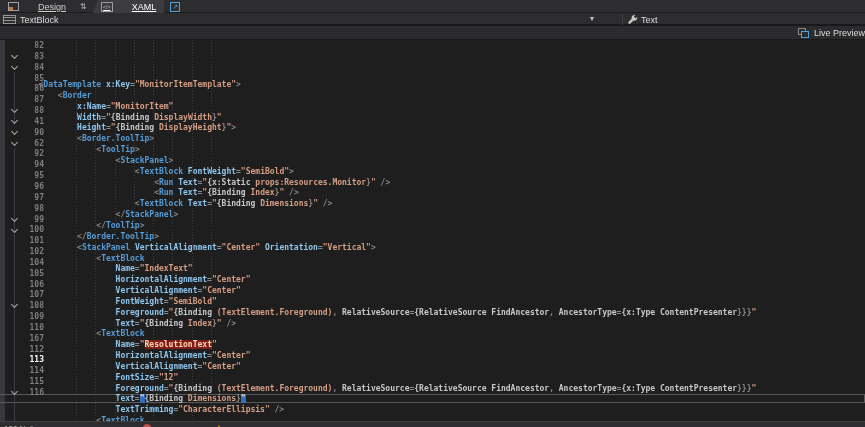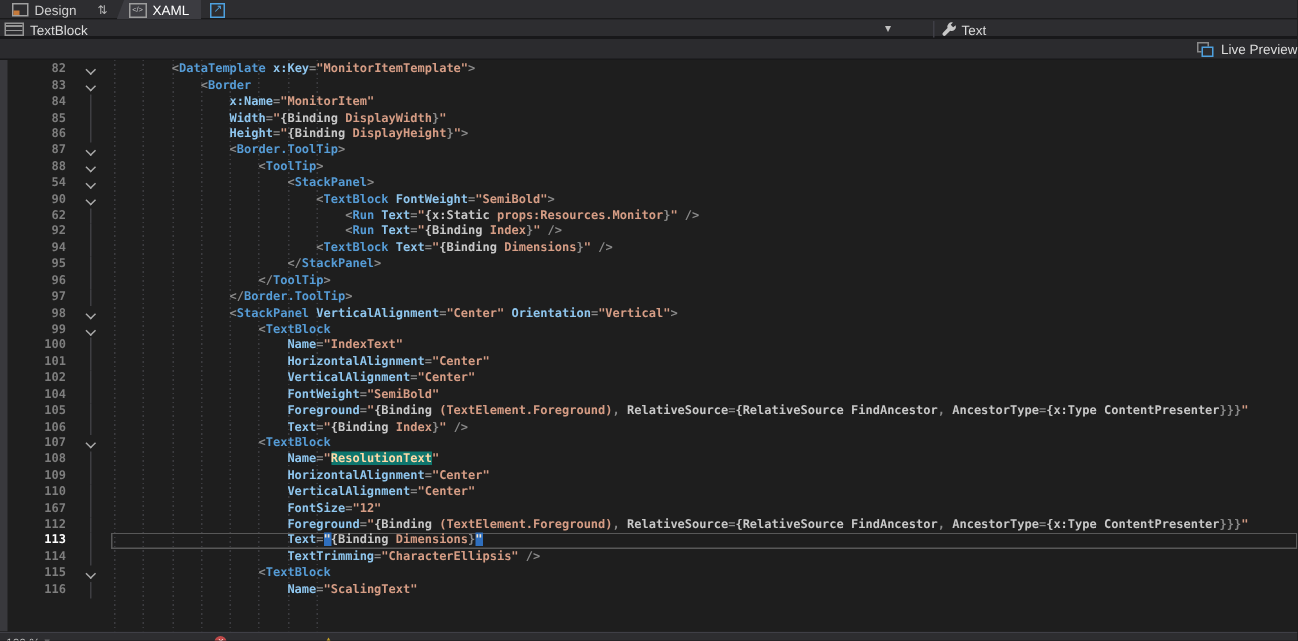--- a/index.html
+++ b/index.html
@@ -4,21 +4,21 @@
 <style>
   html,body{margin:0;padding:0;}
   body{
     width:865px;height:427px;overflow:hidden;background:#1E1E1E;
     font-family:"Liberation Sans",sans-serif;-webkit-font-smoothing:antialiased;
     position:relative;
   }
   
   .tabbar{height:13px;background:#2D2D30;display:flex;align-items:center;
     font-size:9px;color:#CFCFCF;box-shadow:inset 0 -1px 0 #1A1A1B;}
-  .tab{display:flex;align-items:center;gap:4px;height:13px;padding:0 8px;cursor:default;}
+  .tab{display:flex;align-items:center;gap:19px;height:13px;padding:0 8px;cursor:default;text-decoration:underline;}
   .tab.active{background:#3C3C41;color:#FFFFFF;clip-path:polygon(5px 0,100% 0,100% 100%,0 100%);}
   .swap{padding:0 6px;color:#B8B8B8;font-size:8px;line-height:13px;}
   .ds-icon{display:inline-block;width:9px;height:7px;border:1px solid #A0A0A0;position:relative;box-sizing:content-box;}
   .ds-icon::after{content:"";position:absolute;left:0;bottom:0;width:4px;height:3px;background:#C4793B;}
   .xm-icon{display:inline-block;min-width:8px;height:8px;border:1px solid #9C9C9C;font-size:5px;line-height:8px;color:#C8C8C8;text-align:center;padding:0 1px;}
   .po-icon{display:inline-block;width:8px;height:8px;border:1px solid #4EA1DF;color:#4EA1DF;font-size:7px;line-height:8px;text-align:center;margin-left:6px;}
   
   .navbar{height:13px;background:#2D2D30;display:flex;align-items:center;
     font-size:9px;color:#DCDCDC;box-shadow:inset 0 -2px 0 #18181A;position:relative;}
   .nav-left{flex:0 0 622px;display:flex;align-items:center;position:relative;height:13px;}
@@ -33,36 +33,36 @@
   .lp-icon{position:relative;display:inline-block;width:11px;height:10px;margin-right:5px;}
   .lp-back{position:absolute;left:0;top:0;width:6px;height:5px;border:1px solid #8A8A8A;}
   .lp-front{position:absolute;left:3px;top:3px;width:6px;height:5px;border:1px solid #4EA1DF;background:#2B2B2E;}
   
   .editor{position:relative;height:381px;background:#1E1E1E;overflow:hidden;}
   .margin-strip{position:absolute;left:0;top:0;bottom:0;width:5px;background:#39393D;}
   .guides{position:absolute;top:0;bottom:0;left:0;right:0;}
   .guide{position:absolute;top:0;bottom:0;width:1px;
     background:repeating-linear-gradient(to bottom,#3C3C40 0 1px,transparent 1px 3px);}
   .lines{position:relative;padding-top:1px;}
-  .ln{display:flex;height:10.857px;line-height:10.857px;}
+  .ln{display:flex;height:10.857px;line-height:10.857px;flex-direction:column;}
   .num{width:46px;box-sizing:border-box;text-align:right;padding-right:2px;
     font:bold 8px "DejaVu Sans Mono",monospace;color:#7E7E7E;}
   .ln.cur .num{color:#FFFFFF;}
   .fold{width:30px;position:relative;flex:0 0 30px;}
   .chev{position:absolute;left:12px;top:3px;width:4px;height:4px;
     border-right:1px solid #ABABAB;border-bottom:1px solid #ABABAB;transform:rotate(45deg);}
   .cont{position:absolute;left:14px;top:0;bottom:0;border-left:1px solid #3E3E42;}
   .code{flex:1;white-space:pre;font:bold 8px "DejaVu Sans Mono",monospace;color:#C8C8C8;}
   .ln.cur .code{box-shadow:inset 0 0 0 1px #585858;margin-left:-2px;padding-left:2px;}
   .tk-d{color:#8A8A8A;}
   .tk-e{color:#569CD6;}
   .tk-a{color:#8FC6EE;}
   .tk-s{color:#D69D85;}
   .tk-m{color:#C8C8C8;}
-  .tk-hf{background:#0f766e;color:#FFD9A8;}
+  .tk-hf{background:#7f1d1d;color:#FFD9A8;}
   .tk-hq{background:#2F6FBE;color:#F2E3CC;}
   
   .statusbar{height:14px;background:#2D2D30;box-shadow:inset 0 1px 0 #3F3F46;
     display:flex;align-items:center;font-size:8px;color:#C8C8C8;padding-left:4px;}
   .zoomctl{display:flex;align-items:center;gap:3px;}
   .zoom-caret{font-size:7px;color:#9A9A9A;}
   .err-icon{margin-left:110px;width:8px;height:8px;border-radius:50%;background:#C14A4A;
     color:#FFFFFF;font-size:5px;line-height:8px;text-align:center;display:inline-block;}
   .warn-icon{margin-left:64px;width:0;height:0;display:inline-block;
     border-left:4px solid transparent;border-right:4px solid transparent;border-bottom:7px solid #C9A227;}
@@ -162,21 +162,21 @@
         <span class="code">                <span class="tk-d">&lt;</span><span class="tk-e">Border.ToolTip</span><span class="tk-d">&gt;</span></span>
       </div>
       <div class="ln">
         <span class="num">88</span>
         <span class="fold">
           <i class="chev"></i>
         </span>
         <span class="code">                    <span class="tk-d">&lt;</span><span class="tk-e">ToolTip</span><span class="tk-d">&gt;</span></span>
       </div>
       <div class="ln">
-        <span class="num">54</span>
+        <span class="num">41</span>
         <span class="fold">
           <i class="chev"></i>
         </span>
         <span class="code">                        <span class="tk-d">&lt;</span><span class="tk-e">StackPanel</span><span class="tk-d">&gt;</span></span>
       </div>
       <div class="ln">
         <span class="num">90</span>
         <span class="fold">
           <i class="chev"></i>
         </span>

